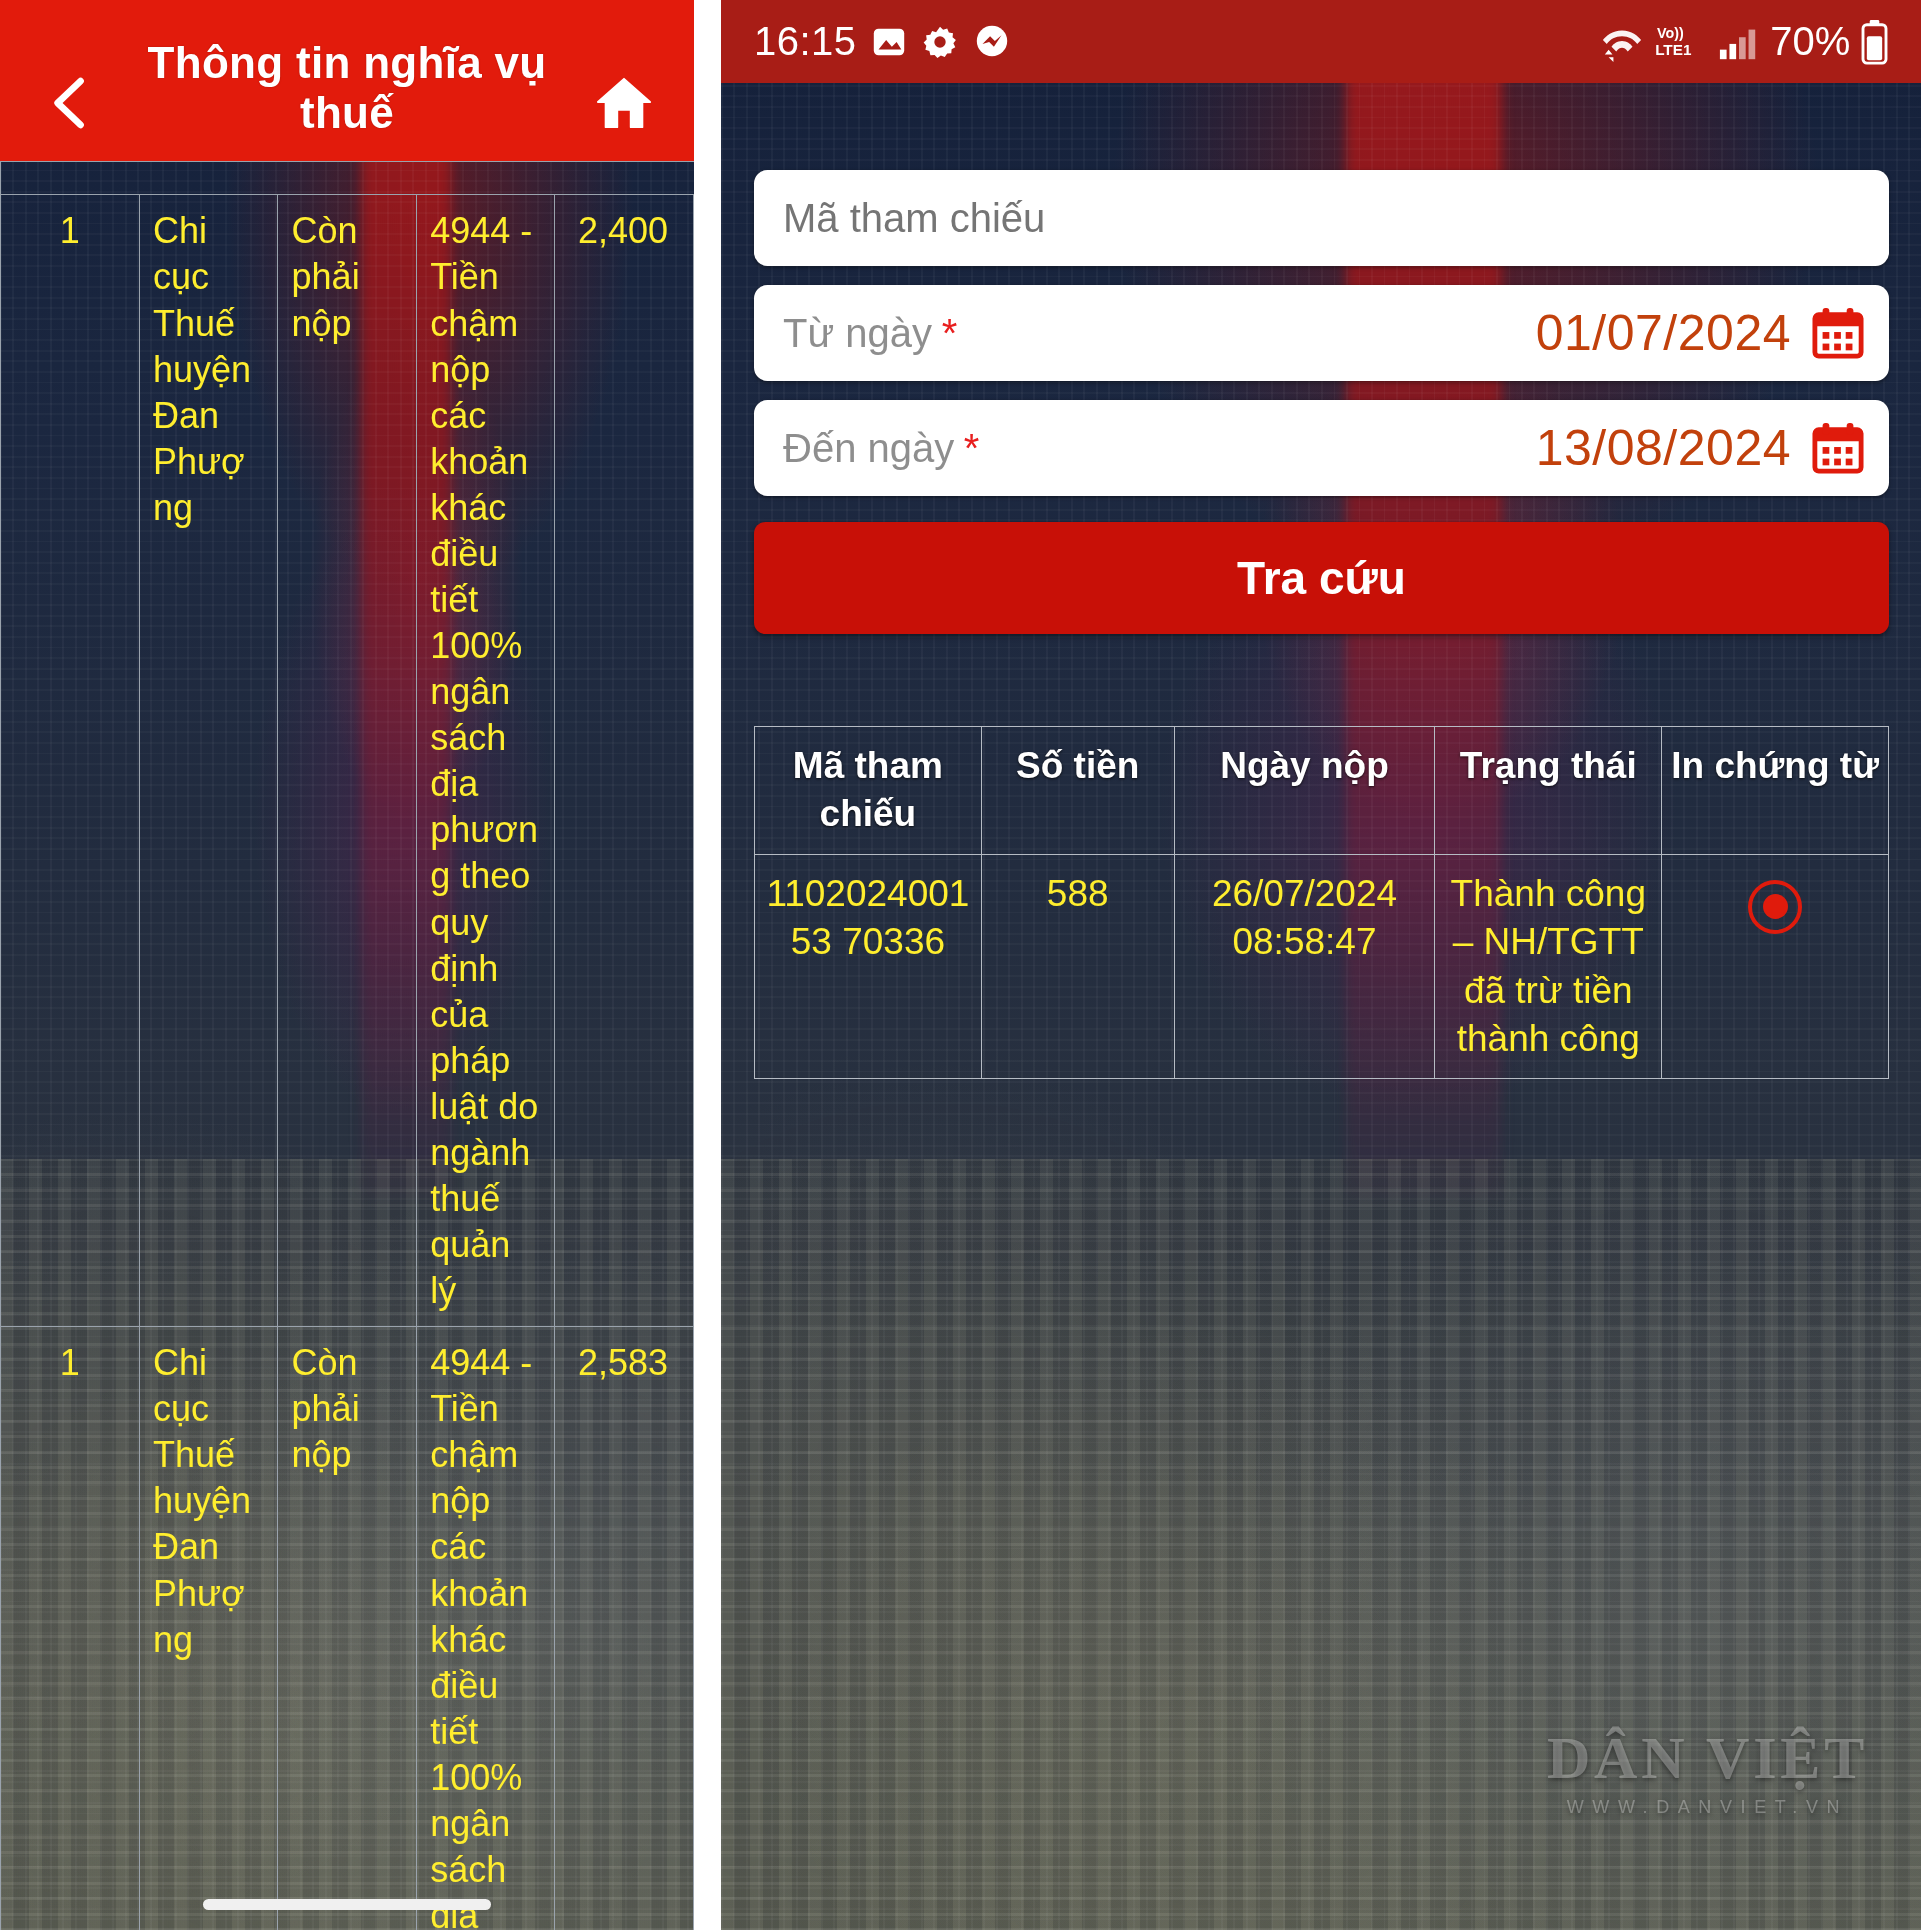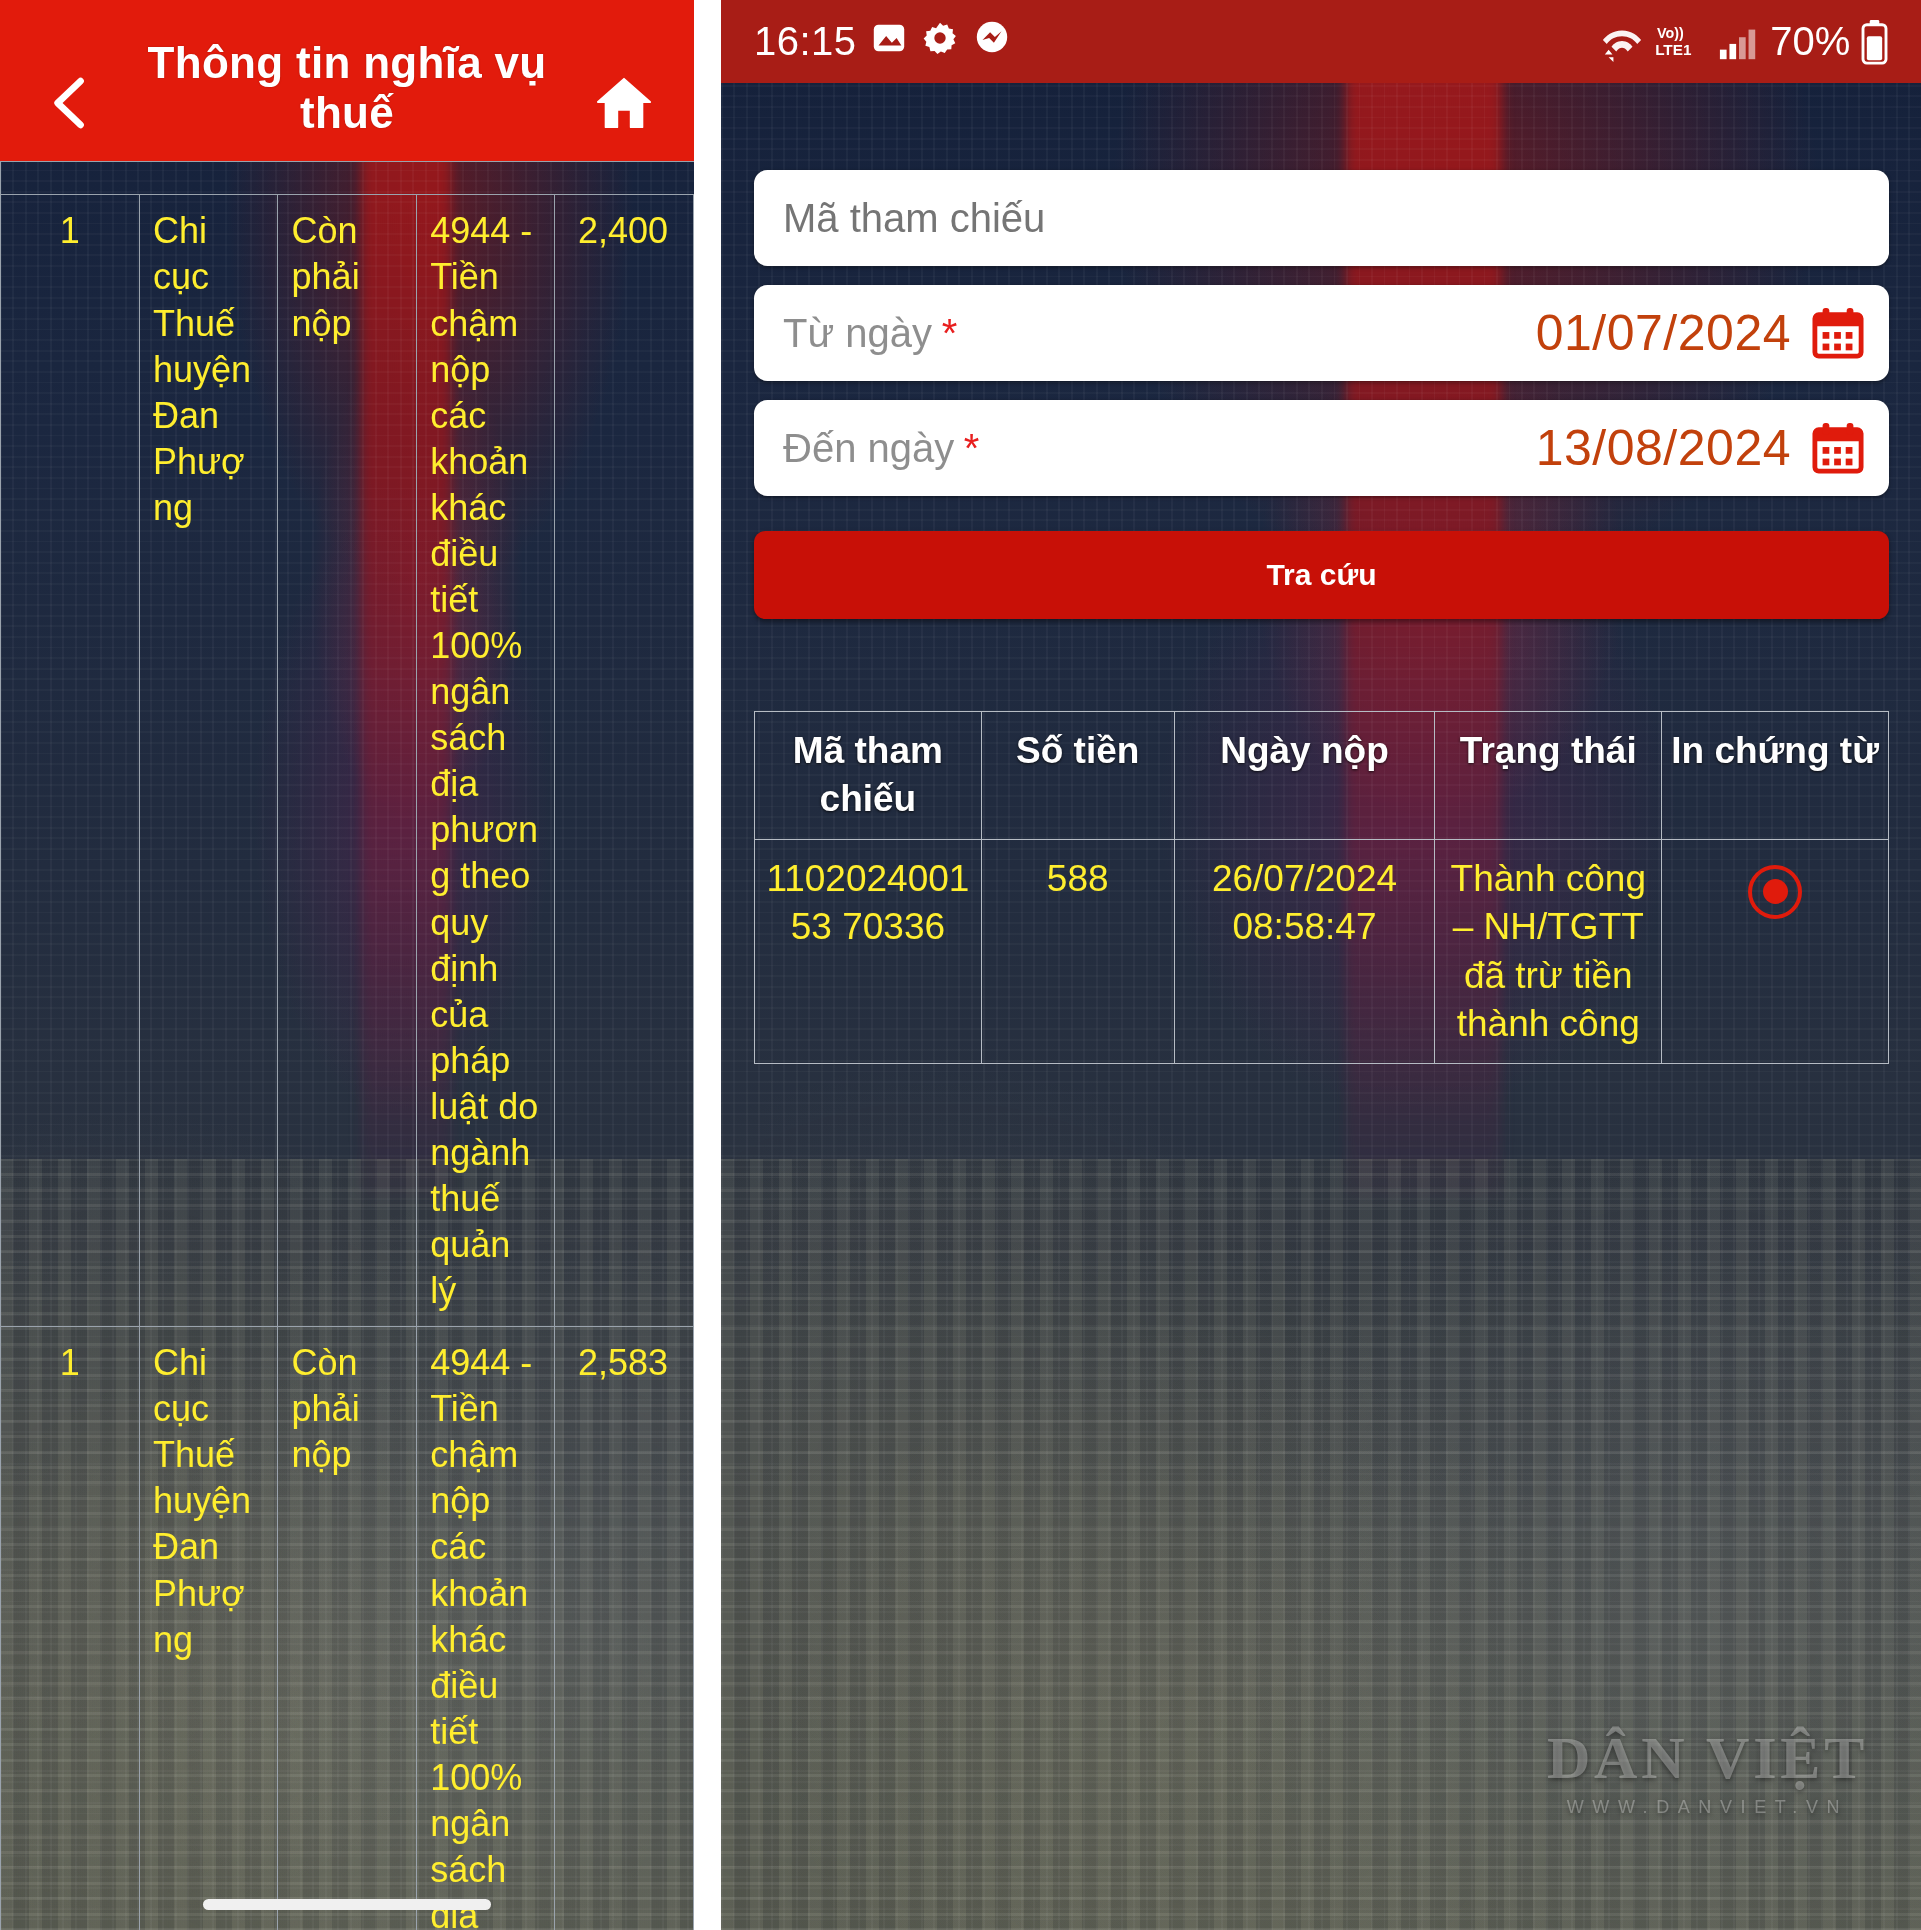--- a/index.html
+++ b/index.html
@@ -53,21 +53,21 @@
   .gutter      { position: absolute; left: 694px; top: 0; width: 27px; height: 1931px; background: #fff; z-index: 30; }
   #panel-right { left: 721px; width: 1201px; }
 
   
   .statusbar {
     position: relative; z-index: 5;
     height: 83px; background: #a81d16;
     display: flex; align-items: center;
     padding: 0 33px; color: #fff;
   }
-  .sb-left { display: flex; align-items: flex-start; gap: 13.4px; }
+  .sb-left { display: flex; align-items: center; gap: 13.4px; }
   .sb-time { font-size: 40px; font-weight: 400; letter-spacing: 0.5px; }
   .sb-right { margin-left: auto; display: flex; align-items: center; gap: 9.6px; }
   .sb-batt-text { font-size: 40px; font-weight: 400; }
 
   .appbar {
     position: relative; z-index: 5;
     height: 127px; background: #e21b0c;
     display: flex; align-items: center;
     padding: 0 35px; color: #fff;
   }
@@ -118,23 +118,23 @@
     display: flex; align-items: center;
     padding: 0 25px 0 29px;
     box-shadow: 0 1.9px 3.8px rgba(0,0,0,.35);
   }
   .field-label { font-size: 40px; color: #8e8e8e; }
   .req { color: #e81e1e; font-size: 40px; margin-left: 9.6px; }
   .field-value { margin-left: auto; font-size: 50px; color: #c2410c; letter-spacing: 0.5px; }
   .cal-icon { margin-left: 21px; display: flex; }
 
   .submit-btn {
-    margin-top: 35px; width: 100%; height: 88px;
+    margin-top: 26px; width: 100%; height: 112px;
     background: #c81007; border-radius: 11.5px;
-    color: #fff; font-size: 30px; font-weight: 700;
+    color: #fff; font-size: 46px; font-weight: 700;
     display: flex; align-items: center; justify-content: center;
     border: none; cursor: pointer;
     box-shadow: 0 2.9px 5.8px rgba(0,0,0,.4);
   }
 
   
   .result-table {
     margin-top: 92px; width: 100%;
     border-collapse: collapse; table-layout: fixed;
   }

